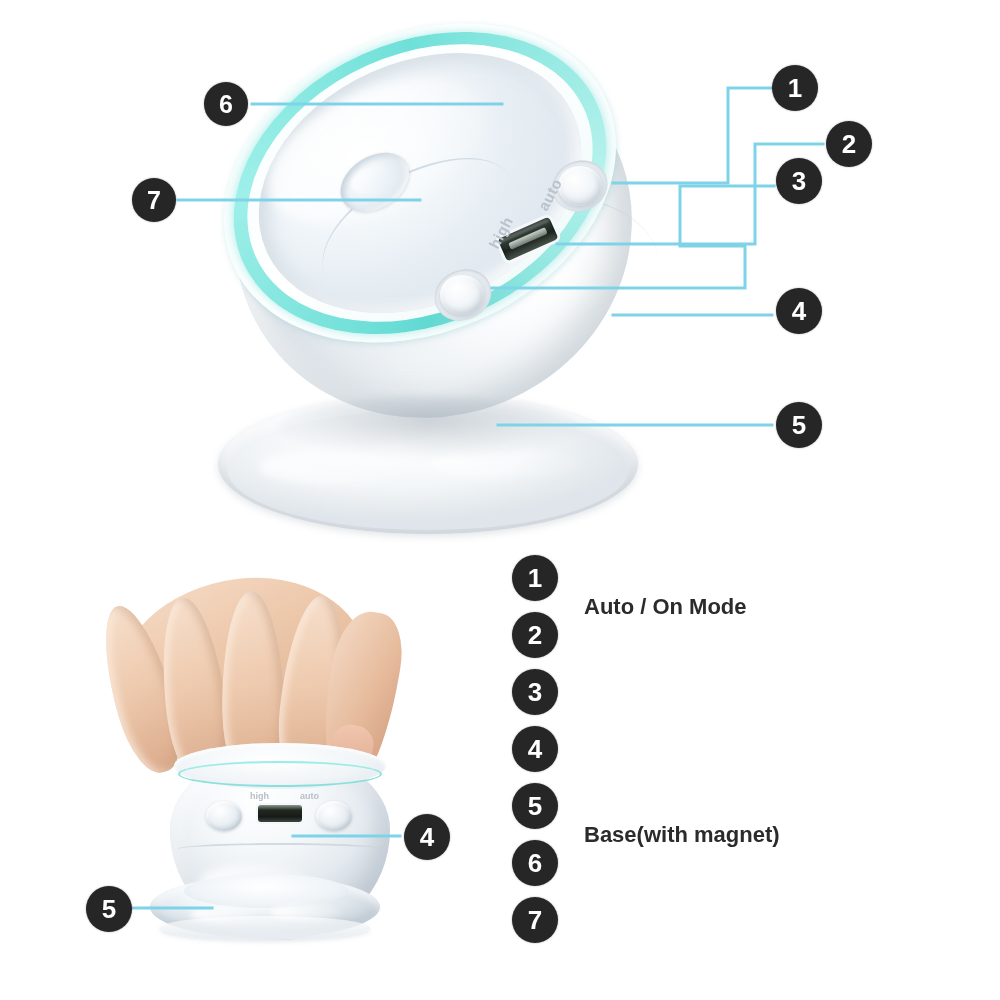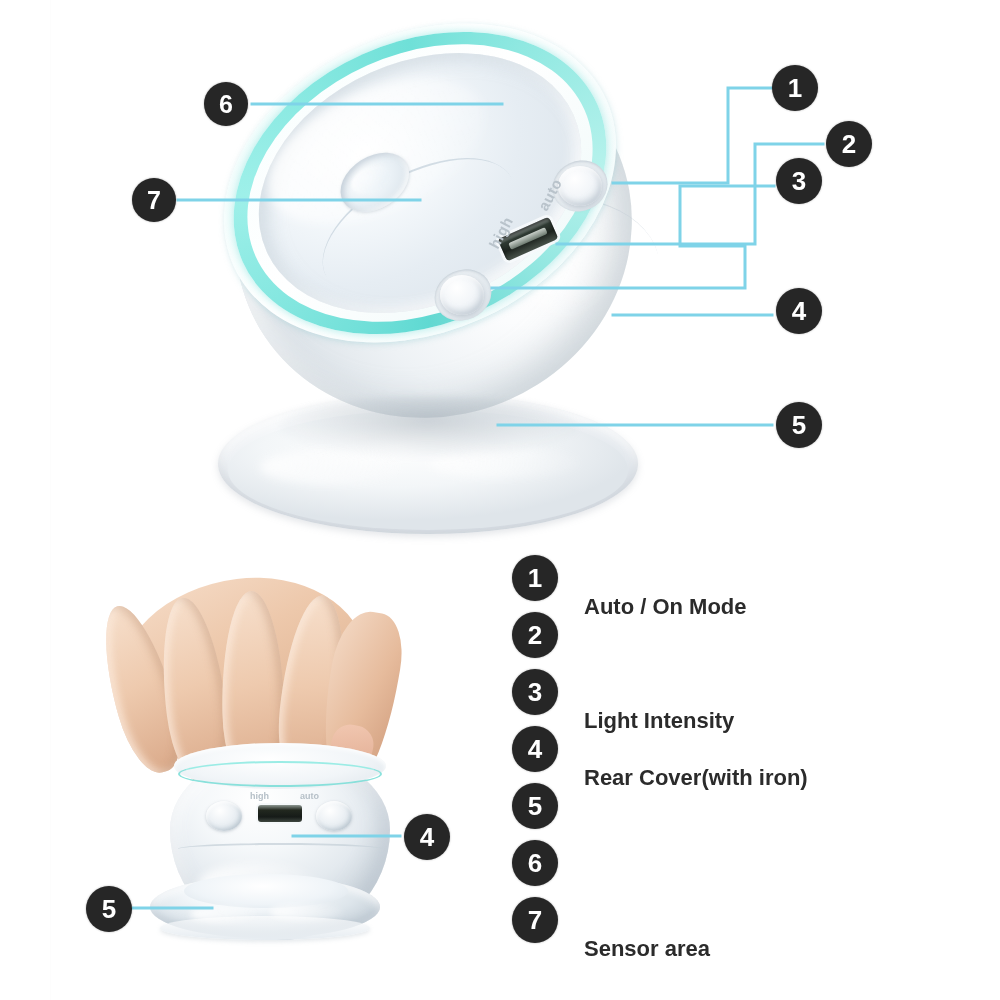--- a/index.html
+++ b/index.html
@@ -441,36 +441,34 @@
       <div class="badge">1</div>
       <div class="legend-text">Auto / On Mode</div>
     </div>
 
     <div class="legend-row">
       <div class="badge">2</div>
     </div>
 
     <div class="legend-row">
       <div class="badge">3</div>
-      <div class="legend-text">Light Intensity</div>
     </div>
 
     <div class="legend-row">
       <div class="badge">4</div>
-      <div class="legend-text">Rear Cover(with iron)</div>
     </div>
 
     <div class="legend-row">
       <div class="badge">5</div>
+      <div class="legend-text">Base(with magnet)</div>
     </div>
 
     <div class="legend-row">
       <div class="badge">6</div>
     </div>
 
     <div class="legend-row tall">
       <div class="badge">7</div>
-      <div class="legend-text">Sensor area</div>
     </div>
 
   </div>
 
 </div>
 
 </body></html>

